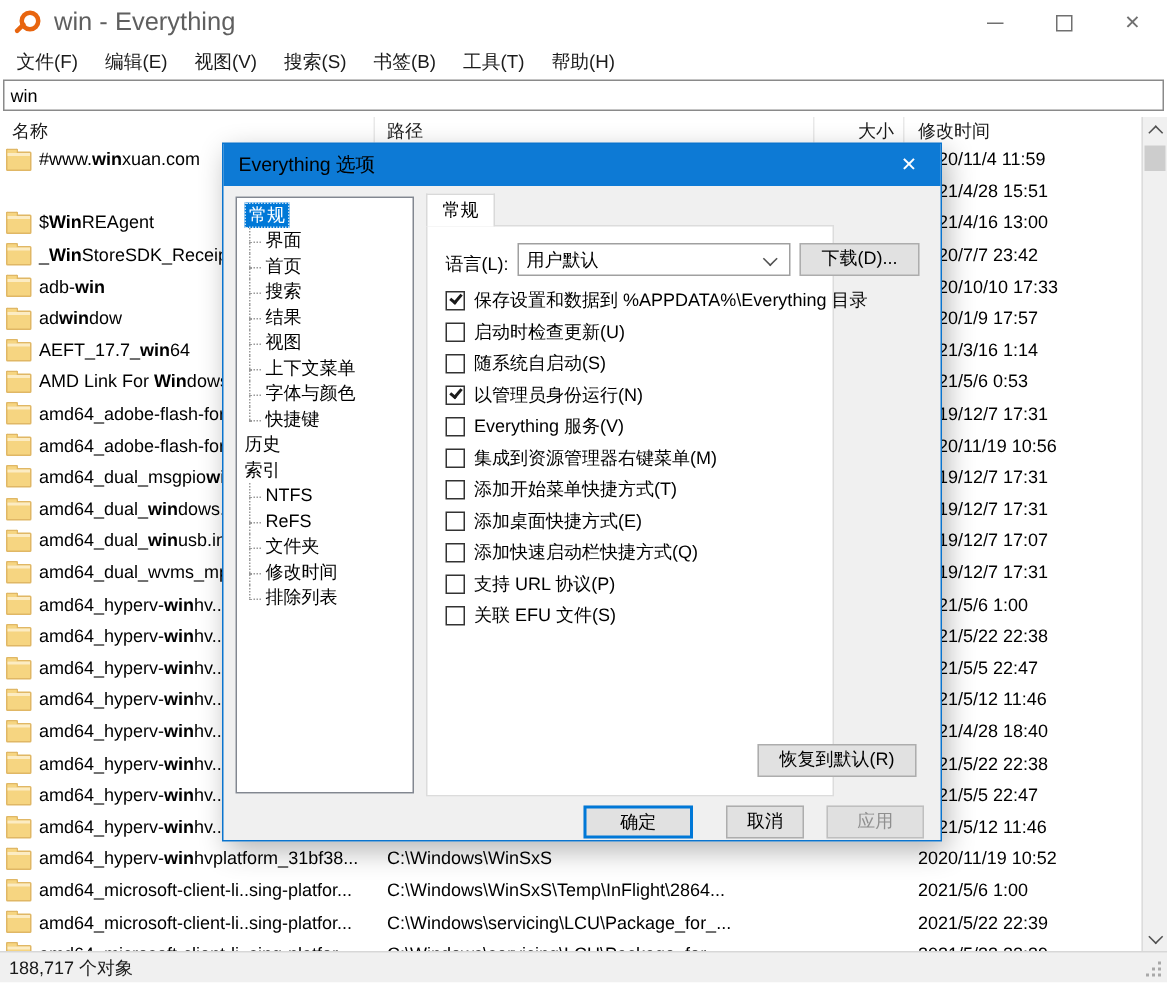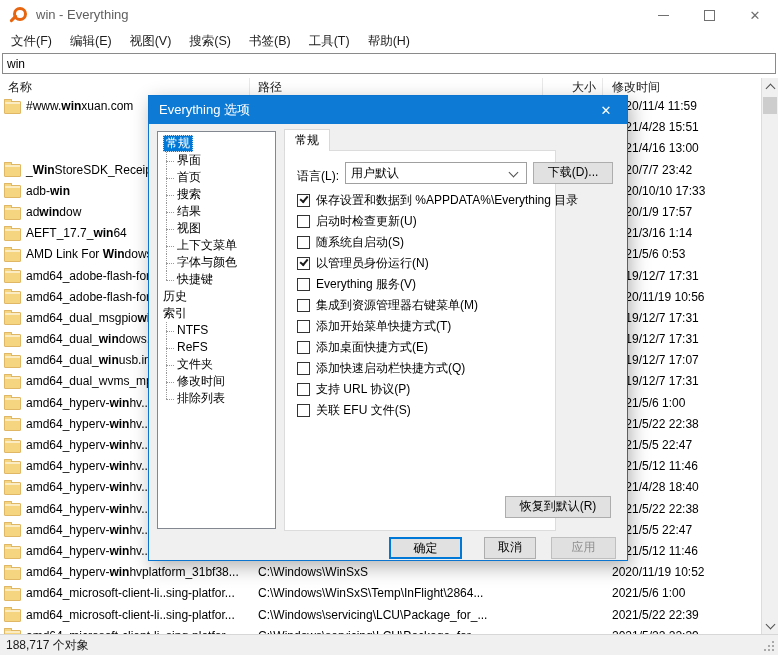--- a/index.html
+++ b/index.html
@@ -6,21 +6,21 @@
   body{width:778px;height:655px;position:relative;overflow:hidden;background:#fff;
        font-family:"Liberation Sans","DejaVu Sans",sans-serif;font-size:12px;color:#000;
        -webkit-font-smoothing:antialiased;}
   .abs{position:absolute;}
 
   
   .titlebar{left:0;top:0;width:778px;height:30px;background:#fff;}
   .appicon{left:11px;top:7px;width:16px;height:16px;}
   .appicon .lens{position:absolute;right:0;top:0;width:8px;height:8px;border:3px solid #e8650f;border-radius:50%;}
   .appicon .handle{position:absolute;left:1px;bottom:0;width:3px;height:9px;background:#e8650f;border-radius:2px;transform:rotate(45deg);}
-  .wintitle{left:36px;top:0;height:30px;line-height:30px;color:#5f5f5f;font-size:13px;}
+  .wintitle{left:36px;top:0;height:30px;line-height:30px;color:#5f5f5f;font-size:17px;}
   .wbtn{top:0;width:46px;height:30px;display:flex;align-items:center;justify-content:center;color:#707070;font-size:13px;}
   .wbtn-min{left:640px;}  .wbtn-max{left:686px;}  .wbtn-close{left:732px;}
   .minline{width:11px;height:1px;background:#707070;}
   .maxbox{width:9px;height:9px;border:1px solid #707070;}
 
   .menubar{left:0;top:30px;width:778px;height:23px;display:flex;align-items:center;padding-left:2px;box-sizing:border-box;}
   .menu-item{padding:0 9px;height:23px;line-height:23px;color:#1b1b1b;font-size:12.5px;}
 
   .searchbox{left:2px;top:53px;width:772px;height:19px;border:1px solid #8a8a8a;background:#fff;}
   .searchbox input{border:none;outline:none;width:100%;height:100%;font:12px "Liberation Sans","DejaVu Sans",sans-serif;padding:0 4px;box-sizing:border-box;background:transparent;}
@@ -55,21 +55,21 @@
   .sb-thumb{position:absolute;left:1px;top:19px;width:14px;height:17px;background:#cdcdcd;}
 
   
   .statusbar{left:0;top:634px;width:778px;height:21px;background:#f0f0f0;border-top:1px solid #d7d7d7;box-sizing:border-box;line-height:20px;padding-left:6px;color:#1a1a1a;}
   .grip{position:absolute;right:4px;bottom:4px;width:2px;height:2px;background:#a9a9a9;
         box-shadow:0 -4px #a9a9a9,0 -8px #a9a9a9,-4px 0 #a9a9a9,-4px -4px #a9a9a9,-8px 0 #a9a9a9;}
 
   
   .dialog{left:148px;top:95px;width:478px;height:464px;border:1px solid #0a74ce;background:#f0f0f0;box-shadow:3px 6px 18px rgba(0,0,0,.30);}
   .dlg-titlebar{position:absolute;left:0;top:0;width:100%;height:28px;background:#0d7ad5;}
-  .dlg-title{position:absolute;left:10px;top:0;height:28px;line-height:28px;color:#ffffff;font-size:13px;}
+  .dlg-title{position:absolute;left:10px;top:0;height:28px;line-height:28px;color:#000000;font-size:13px;}
   .dlg-close{position:absolute;right:0;top:0;width:42px;height:28px;display:flex;align-items:center;justify-content:center;color:#fff;font-size:13px;}
   .dlg-body{position:absolute;left:0;top:28px;right:0;bottom:0;}
 
   .tree{position:absolute;left:8px;top:7px;width:119px;height:398px;background:#fff;border:1px solid #828790;box-sizing:border-box;overflow:hidden;padding-top:3px;}
   .t-item{position:relative;height:17px;line-height:17px;white-space:nowrap;padding-left:5px;}
   .t-child{padding-left:19px;}
   .t-child::before{content:"";position:absolute;left:8px;top:9px;width:8px;border-top:1px dotted #9a9a9a;}
   .t-child::after{content:"";position:absolute;left:8px;top:0;height:100%;border-left:1px dotted #9a9a9a;}
   .t-child.t-last::after{height:9px;}
   .t-sel{display:inline-block;background:#0078d7;color:#fff;padding:0 3px;outline:1px dotted #c8e0f4;outline-offset:-1px;}
@@ -143,20 +143,24 @@
       <div class="cell c-path"></div>
       <div class="cell c-size"></div>
       <div class="cell c-mod">2020/11/4 11:59</div>
     </div>
     <div class="row">
       <div class="cell c-path"></div>
       <div class="cell c-size"></div>
       <div class="cell c-mod">2021/4/28 15:51</div>
     </div>
     <div class="row">
+      <div class="cell c-name">
+        <span class="folder"></span>
+        <span>$<b>Win</b>REAgent</span>
+      </div>
       <div class="cell c-path"></div>
       <div class="cell c-size"></div>
       <div class="cell c-mod">2021/4/16 13:00</div>
     </div>
     <div class="row">
       <div class="cell c-name">
         <span class="folder"></span>
         <span>_<b>Win</b>StoreSDK_Receipt...</span>
       </div>
       <div class="cell c-path"></div>

